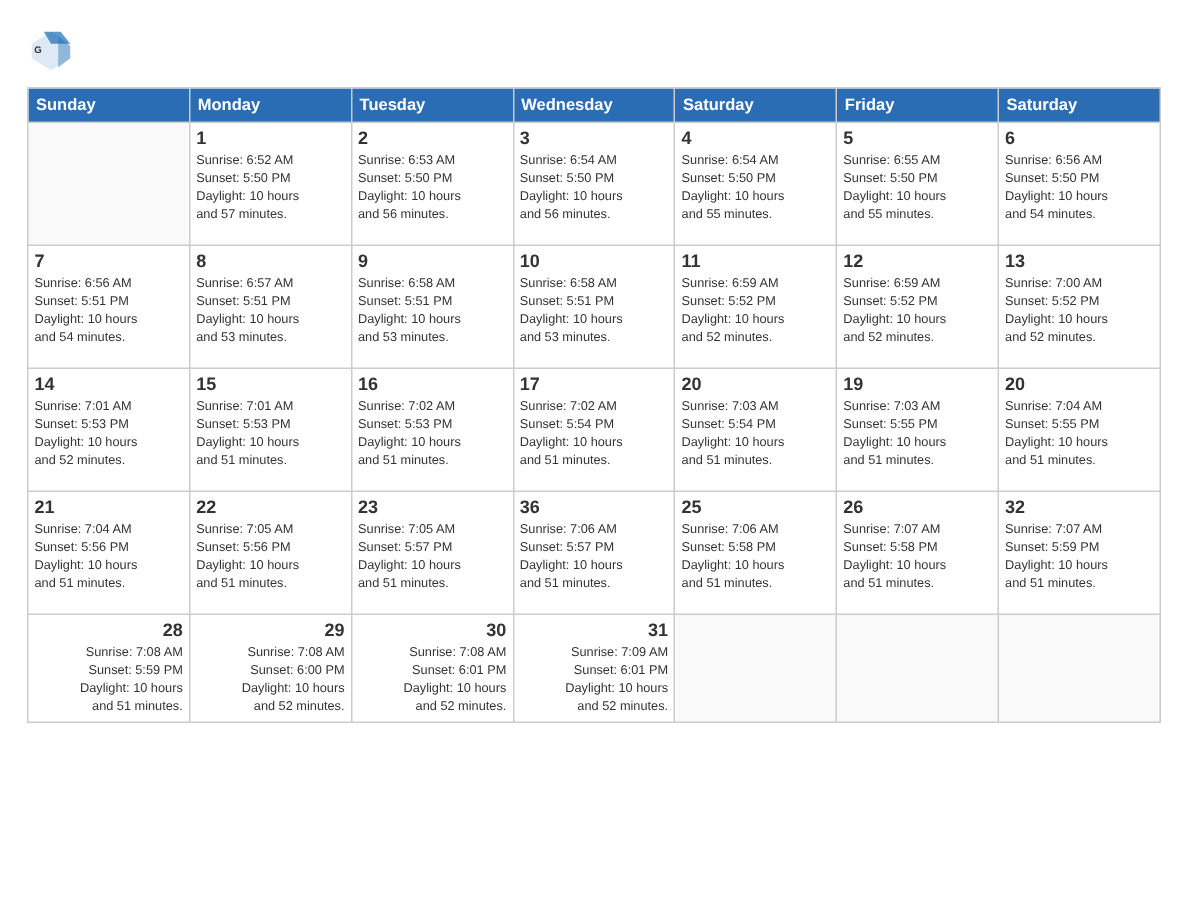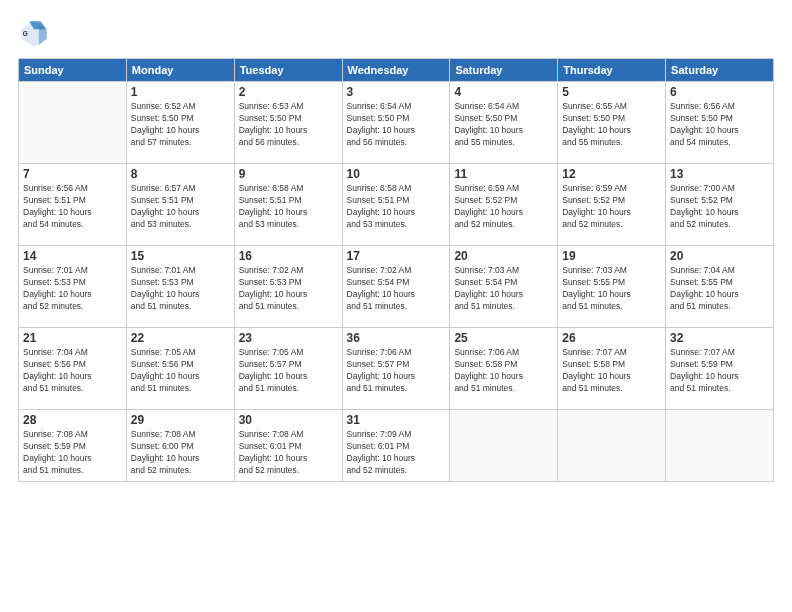--- a/index.html
+++ b/index.html
@@ -91,20 +91,21 @@
     .day-info {
       font-size: 8.5px;
       color: #333;
       line-height: 1.4;
     }
     tr.week-row td {
       height: 82px;
     }
     tr.last-week-row td {
       height: 72px;
+      text-align: right;
     }
   </style>
 </head>
 <body>
 
 <div class="page">
   <div class="header">
     <div class="logo">
       <svg class="logo-icon" viewBox="0 0 40 40">
         <polygon points="20,4 36,14 36,26 20,36 4,26 4,14" fill="#1a6bb5" opacity="0.15"></polygon>
@@ -124,21 +125,21 @@
   </div>
 
   <table class="calendar-table">
     <thead>
       <tr>
       <th>Sunday</th>
           <th>Monday</th>
           <th>Tuesday</th>
           <th>Wednesday</th>
           <th>Saturday</th>
-          <th>Thursday</th>
+          <th>Friday</th>
           <th>Saturday</th>
         </tr>
     </thead>
     <tbody id="calendar-body">
     <tr class="week-row">
           <td class="empty"></td>
           <td>
             <span class="day-number">1</span>
             <div class="day-info">Sunrise: 6:52 AM<br>Sunset: 5:50 PM<br>Daylight: 10 hours<br>and 57 minutes.</div>
           </td>

